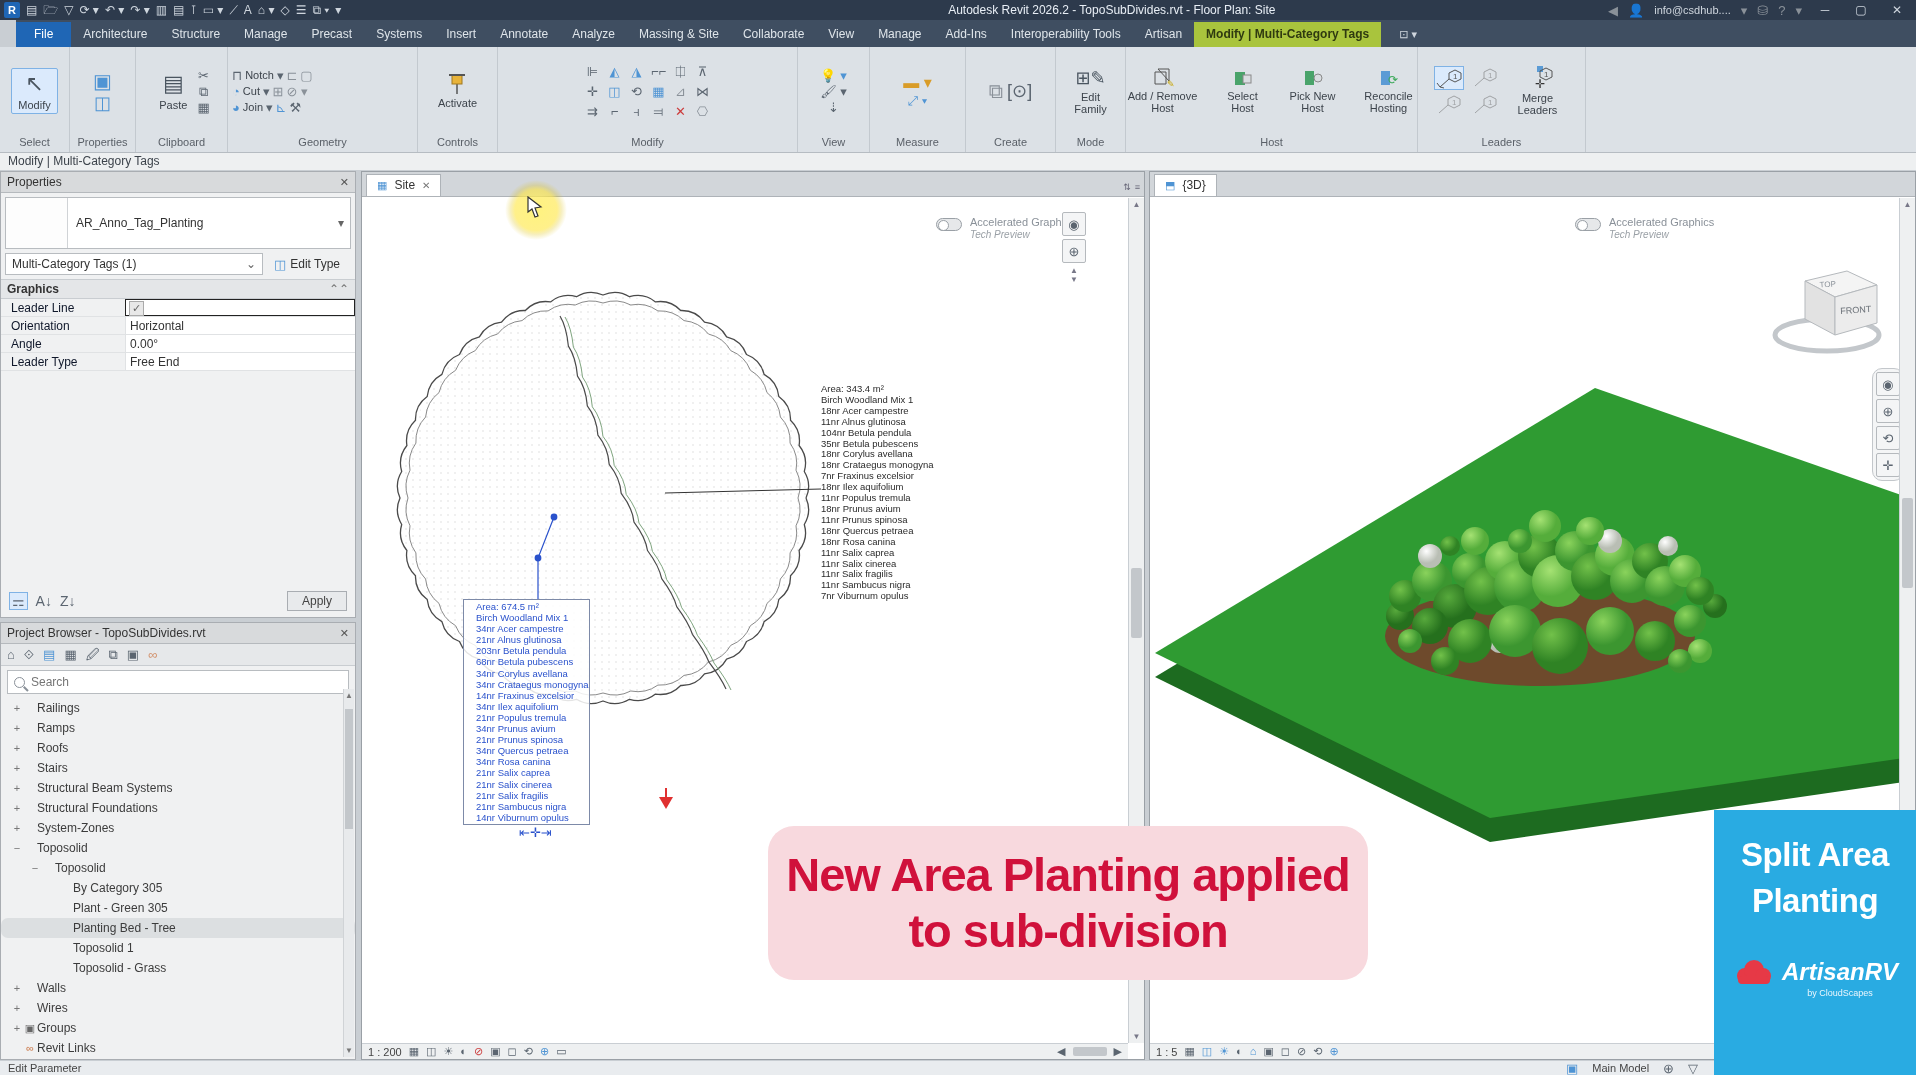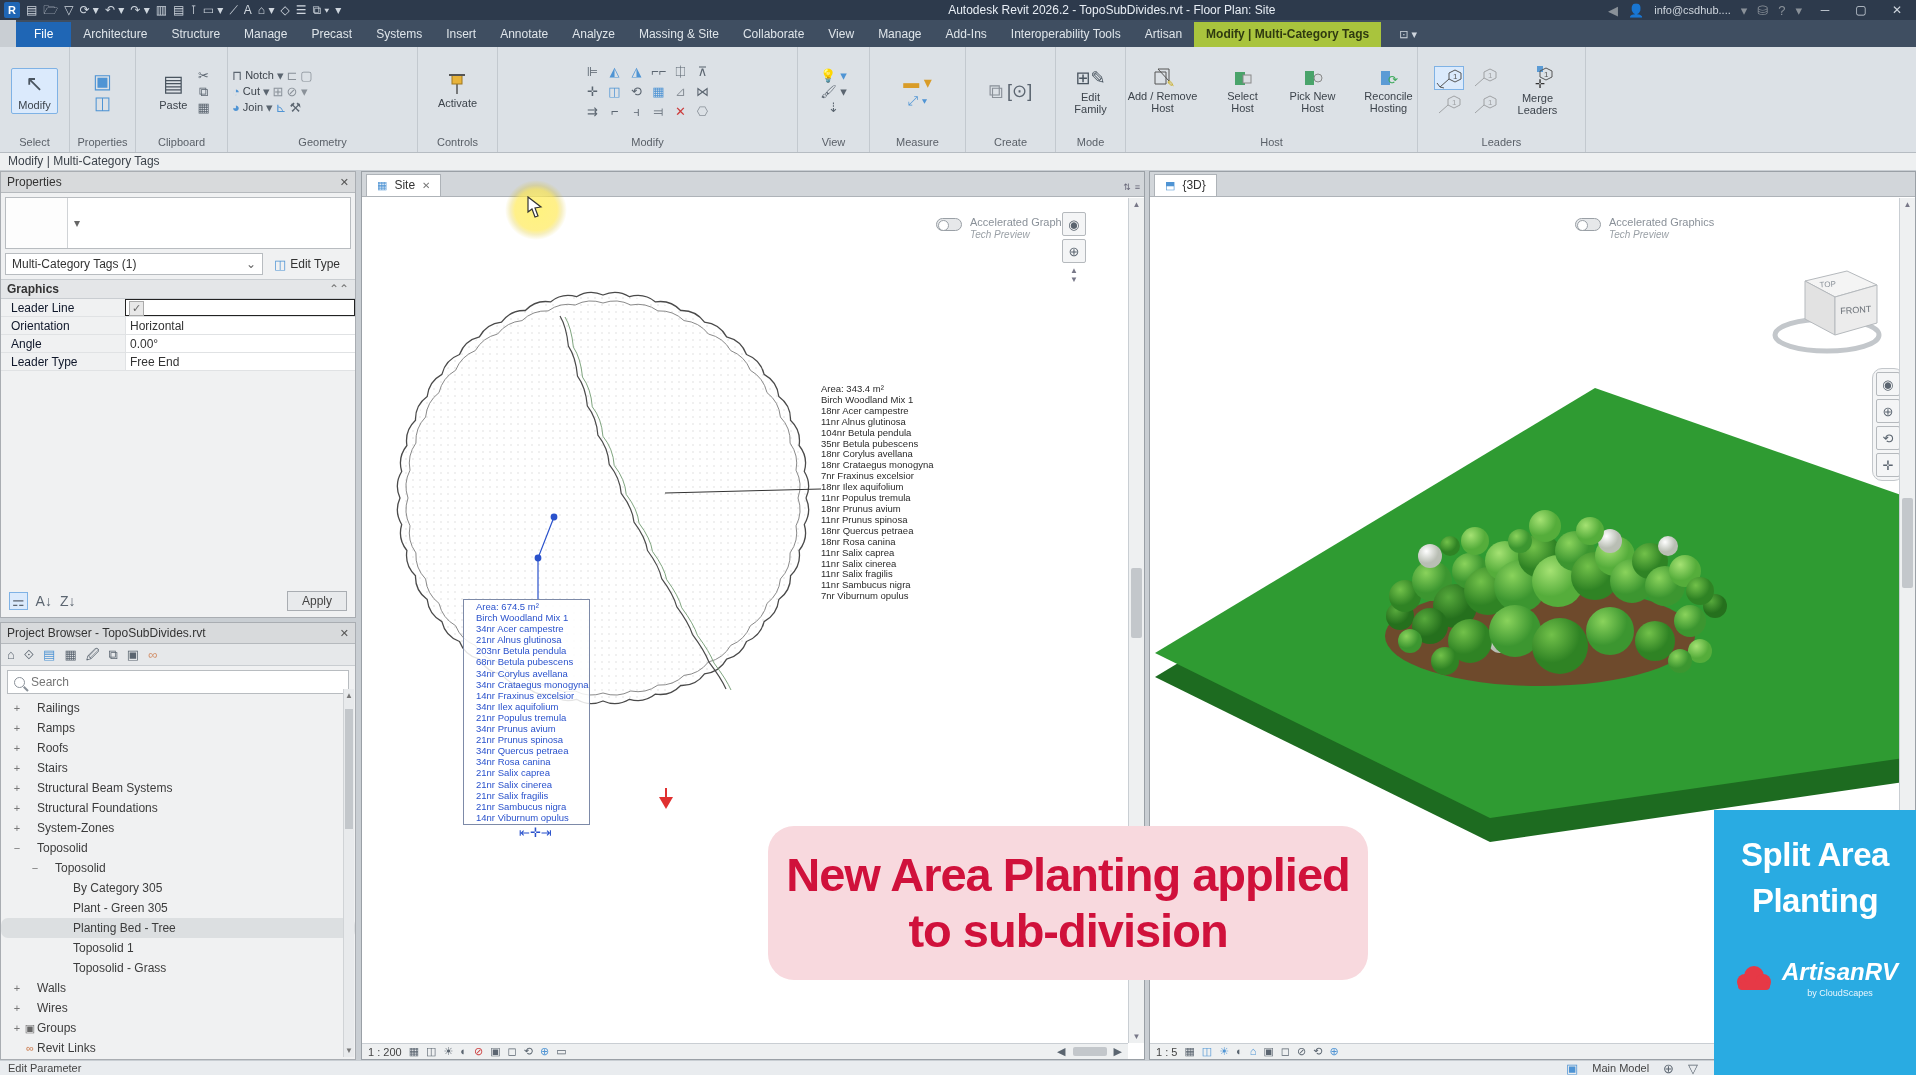--- a/index.html
+++ b/index.html
@@ -129,21 +129,21 @@
   #click-hl { left:505px; top:180px; width:62px; height:60px; border-radius:50%;
      background:radial-gradient(closest-side, rgba(255,242,120,.95), rgba(255,230,60,.6) 68%, rgba(220,190,0,.25) 82%, rgba(220,190,0,0) 100%); z-index:6; }
 
   
   #caption { left:768px; top:826px; width:600px; height:154px; background:#f8d9de; border-radius:26px; z-index:10;
      display:flex; flex-direction:column; align-items:center; justify-content:center; }
   #caption div { color:#d0113b; font-weight:bold; font-size:47px; letter-spacing:-1px; line-height:1.2; font-family:"Liberation Sans",sans-serif; }
   #badge { left:1714px; top:810px; width:202px; height:265px; background:#29abe2; z-index:11; color:#fff; text-align:center; }
   #badge .l1 { font-size:33px; font-weight:bold; margin-top:26px; letter-spacing:-0.5px; }
   #badge .l2 { font-size:33px; font-weight:bold; letter-spacing:-0.5px;margin-top:8px; }
-  #badge .brandrow { margin-top:38px; display:flex; align-items:center; justify-content:center; gap:8px; }
+  #badge .brandrow { margin-top:38px; display:flex; align-items:flex-start; justify-content:center; gap:8px; }
   #badge .brand { font-size:24px; font-weight:bold; font-style:italic; }
   #badge .sub { font-size:9px; color:#eaf6fd; margin-top:2px; }
 
   
   #statusbar { left:0; top:1060px; width:1916px; height:15px; background:#e9ecef; border-top:1px solid #c9ced3; display:flex; align-items:center; font-size:11px; color:#444; padding:0 8px; gap:20px; }
   #statusbar .right { margin-left:auto; display:flex; gap:14px; align-items:center; margin-right:210px; }
 </style>
 </head>
 <body>
 
@@ -415,20 +415,21 @@
 
 <div class="abs" id="modebar">Modify | Multi-Category Tags</div>
 
 <div class="abs palette" id="props">
   <div class="pal-head">
     <span>Properties</span>
     <span class="pal-close">✕</span>
   </div>
   <div id="type-sel">
     <div id="type-preview"></div>
+    <div id="type-name">AR_Anno_Tag_Planting</div>
     <div id="type-dd">▾</div>
   </div>
   <div id="sel-row">
     <div id="sel-dd">
       <span>Multi-Category Tags (1)</span>
       <span class="car">⌄</span>
     </div>
     <div id="edit-type">
       <span class="ic b">◫</span>
       <span>Edit Type</span>

